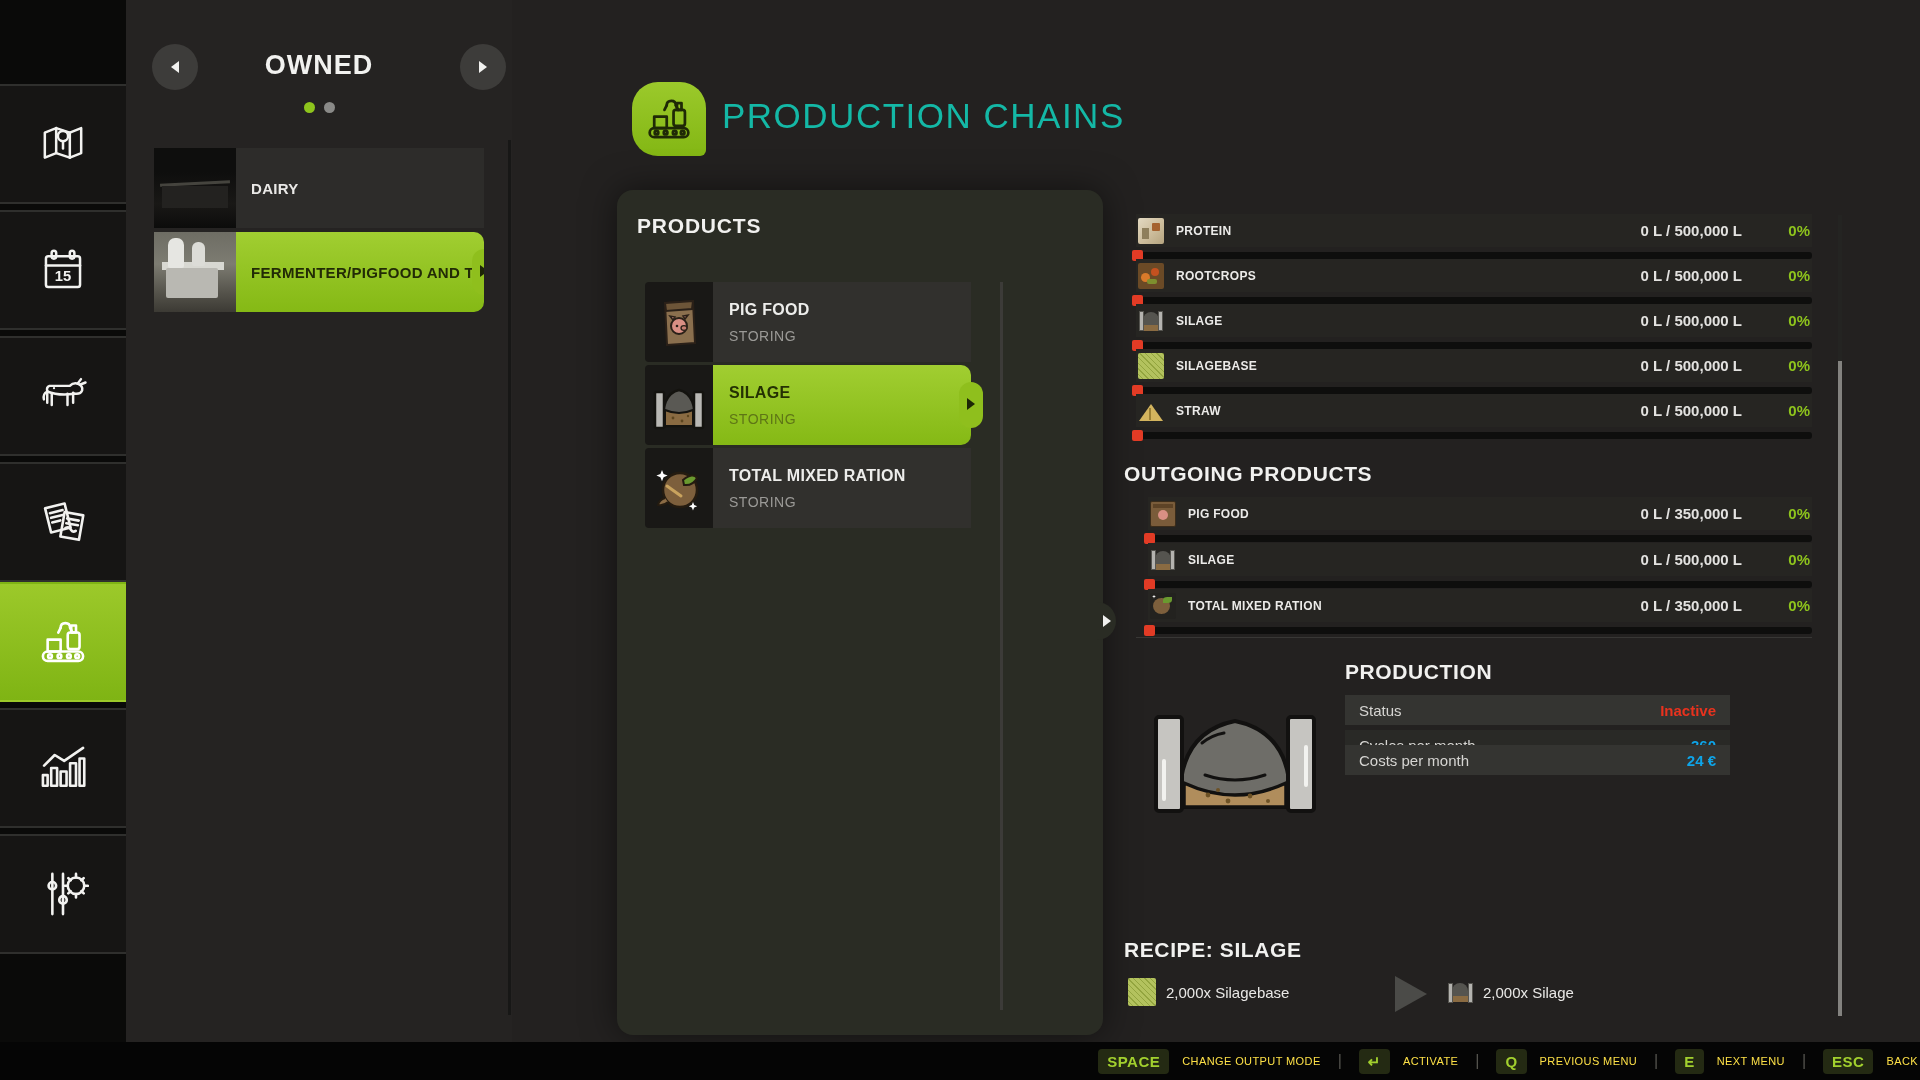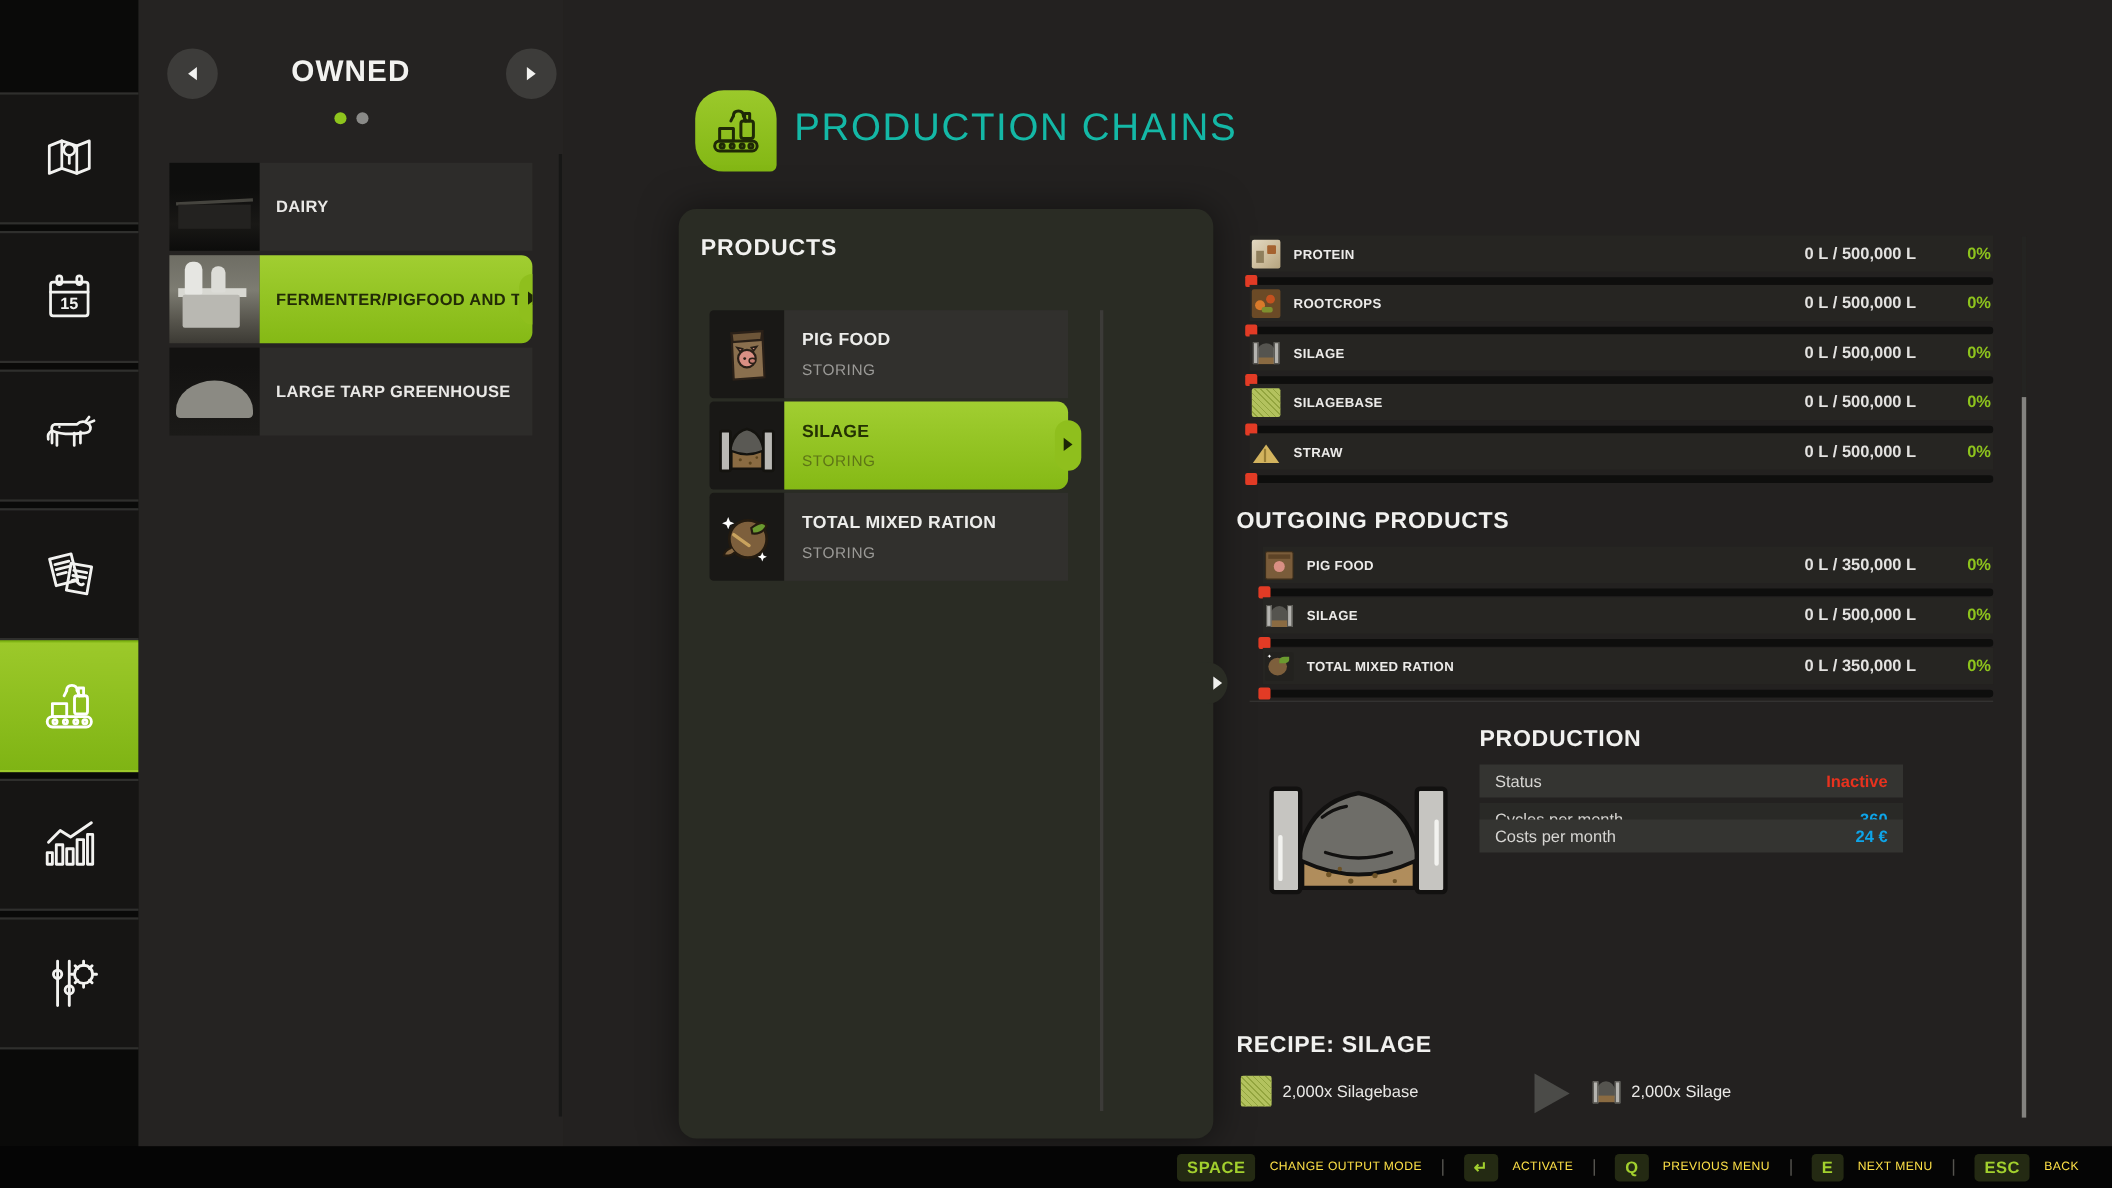--- a/index.html
+++ b/index.html
@@ -133,21 +133,21 @@
   .recipe-arrow { position:absolute; left:1395px; top:976px; width:0; height:0;
     border-left:32px solid #4b4b48; border-top:18px solid transparent; border-bottom:18px solid transparent; }
   .recipe-icon { position:absolute; width:28px; height:28px; border-radius:2px; overflow:hidden; }
 
   
   .r-scroll-track { position:absolute; left:1838px; top:215px; width:4px; height:800px; background:#242422; }
   .r-scroll-thumb { position:absolute; left:1838px; top:361px; width:4px; height:655px; background:#83827f; }
 
   
   .bottom-bar { position:absolute; left:0; top:1042px; width:1920px; height:38px; background:#050505;
-    display:flex; align-items:center; justify-content:flex-end; padding-right:28px; }
+    display:flex; align-items:center; justify-content:flex-end; padding-right:0; }
   .key-badge { background:#242a13; color:#a2d02e; font-weight:bold; font-size:15px;
     padding:5px 9px; border-radius:4px; letter-spacing:.5px; line-height:1; cursor:pointer; }
   .kb-label { color:#fde047; font-weight:normal; font-size:11px; letter-spacing:.4px; margin:0 0 0 13px; cursor:pointer; }
   .kb-sep { color:#55544f; margin:0 17px; font-size:16px; }
 </style>
 </head>
 <body>
 
 <div class="stage">
 
@@ -268,26 +268,20 @@
       <span class="band"></span>
         <span class="tank1"></span>
         <span class="tank2"></span>
         <span class="shed"></span>
     </div>
     <div class="bld-label">
       <span>FERMENTER/PIGFOOD AND TM</span>
       <span class="bld-tab"></span>
       <span class="bld-tab-arrow"></span>
     </div>
-  </div>
-  <div class="bld-row" style="top:316px">
-    <div class="bld-thumb thumb-green">
-        <span class="tarp"></span>
-      </div>
-    <div class="bld-label">LARGE TARP GREENHOUSE</div>
   </div>
 
   <div class="hdr-icon">
     <svg width="50" height="50" viewBox="0 0 44 44" fill="none" stroke="#1f2906" stroke-width="2.4" stroke-linecap="round" stroke-linejoin="round">
       <rect x="5" y="30" width="34" height="8" rx="4"></rect>
       <circle cx="11" cy="34" r="1.6"></circle>
         <circle cx="19" cy="34" r="1.6"></circle>
         <circle cx="27" cy="34" r="1.6"></circle>
         <circle cx="34" cy="34" r="1.6"></circle>
       <rect x="9" y="20" width="11" height="10"></rect>

